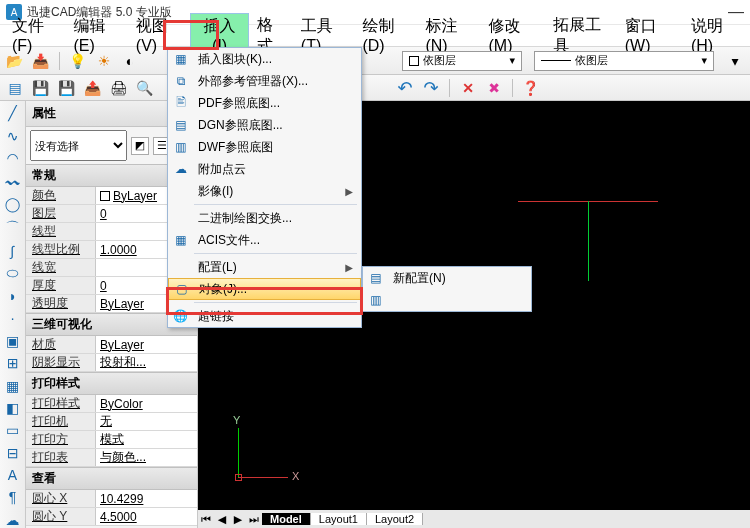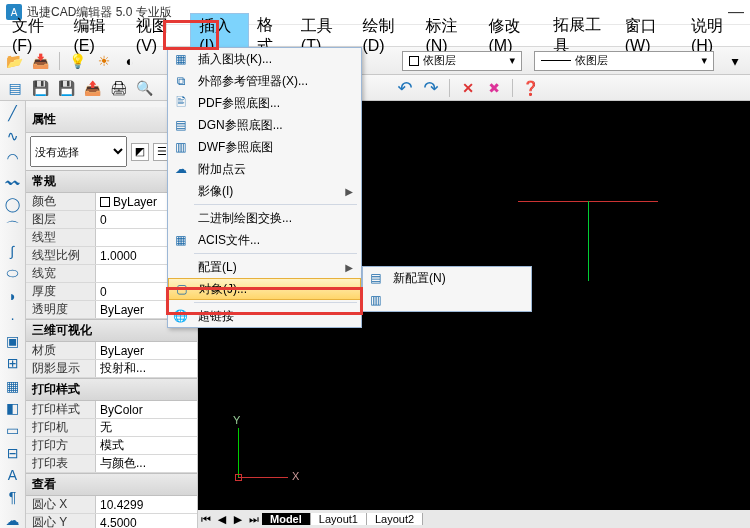--- a/index.html
+++ b/index.html
@@ -2,38 +2,38 @@
 <html><head>
 <meta charset="utf-8">
 <style>
   * { box-sizing: border-box; margin: 0; padding: 0; font-family: "Microsoft YaHei", Arial, sans-serif; }
   body { width: 750px; height: 528px; background: #fff; overflow: hidden; position: relative; }
   .titlebar { height: 25px; background: #fff; display: flex; align-items: center; padding: 0 6px; font-size: 12px; color: #333; border-bottom: 1px solid #e8e8e8; }
   .titlebar .logo { width: 16px; height: 16px; background: #2686c4; color: #fff; font-size: 10px; display: inline-flex; align-items: center; justify-content: center; margin-right: 5px; border-radius: 2px; }
   .titlebar .min { margin-left: auto; font-size: 16px; cursor: pointer; }
   .menubar { height: 22px; background: #fff; display: flex; align-items: center; font-size: 16px; padding: 0 4px; border-bottom: 1px solid #d8d8d8; }
   .menubar .mitem { padding: 2px 8px; cursor: pointer; }
-  .menubar .mitem.active { background: #7dd3fc; border:1px solid #99c3e6; }
+  .menubar .mitem.active { background: #86efac; border:1px solid #99c3e6;text-align:center; }
   .highlight-red { position: absolute; border: 3px solid #e53935; pointer-events: none; z-index: 500; }
   .toolbar { height: 28px; background: linear-gradient(#f8f8f8,#ececec); border-bottom: 1px solid #c8c8c8; display: flex; align-items: center; padding: 0 4px; gap:4px; }
   .tbtn { width: 22px; height: 22px; display: inline-flex; align-items: center; justify-content: center; font-size: 14px; cursor: pointer; }
   .tsep { width: 1px; height: 18px; background: #c0c0c0; margin: 0 3px; }
   .layerbox { height: 20px; border: 1px solid #999; background: #fff; font-size: 11px; display: flex; align-items: center; padding: 0 6px; gap: 4px; }
   .layerswatch { width: 10px; height: 10px; background: #fff; border: 1px solid #000; }
   .toolbar2 { height: 26px; background: linear-gradient(#f8f8f8,#ececec); border-bottom: 1px solid #c8c8c8; display: flex; align-items: center; padding: 0 4px; gap:4px; }
   .body-row { position: relative; display: flex; height: 427px; }
   .vtoolbar { width: 26px; background: linear-gradient(90deg,#f8f8f8,#ececec); border-right: 1px solid #c8c8c8; display: flex; flex-direction: column; align-items: center; padding-top: 4px; gap: 6px; }
   .vbtn { width: 18px; height: 18px; font-size: 14px; color:#1766a7; cursor: pointer; display:flex;align-items:center;justify-content:center;}
   .prop-panel { width: 172px; background: #f4f4f4; border-right: 1px solid #c8c8c8; display: flex; flex-direction: column; font-size: 12px; }
-  .prop-title { background: linear-gradient(#f0f0f0,#dedede); padding: 4px 6px; font-weight: bold; border-bottom: 1px solid #c4c4c4; margin-top: 6px; }
+  .prop-title { background: linear-gradient(#f0f0f0,#dedede); padding: 4px 6px; font-weight: bold; border-bottom: 1px solid #c4c4c4; }
   .prop-selector { display: flex; align-items: center; gap: 4px; padding: 3px 4px; }
   .prop-selector select { flex: 1; font-size: 11px; height: 31px; }
   .icbtn { width:18px;height:18px;border:1px solid #aaa;background:#fff;display:inline-flex;align-items:center;justify-content:center;font-size:11px;cursor:pointer;}
   .section-head { background: linear-gradient(#eaeaea,#d6d6d6); padding: 2px 6px; font-weight: bold; border-top:1px solid #c0c0c0; border-bottom:1px solid #c0c0c0; }
-  .prop-row { display: flex; border-bottom: 1px solid #d8d8d8; height: 18px; align-items: center; }
+  .prop-row { display: flex; border-bottom: 1px solid #d8d8d8; height: 18px; align-items: center; text-decoration: underline; }
   .prop-row .k { width: 70px; padding-left: 6px; color: #333; background:#ececec; height:100%; display:flex;align-items:center; border-right:1px solid #c8c8c8;}
   .prop-row .v { flex: 1; padding-left: 4px; background: #fff; height:100%; display:flex;align-items:center;}
   .sw { width:10px;height:10px;border:1px solid #000;background:#fff;margin-right:3px;}
   .canvas-area { flex: 1; background: #000; position: relative; }
   .crosshair-h { position:absolute; top:100px; left:320px; width:140px; height:1px; background:#c33; }
   .crosshair-v { position:absolute; top:100px; left:390px; width:1px; height:80px; background:#0c3; }
   .ucs { position:absolute; left:30px; bottom:40px; font-size:11px; color:#aaa;}
   .ucs .yaxis { position:absolute; left:10px; bottom:10px; width:1px; height:50px; background:#0c0;}
   .ucs .ylab { position:absolute; left:5px; bottom:62px; color:#9c9;}
   .ucs .xaxis { position:absolute; left:10px; bottom:10px; width:50px; height:1px; background:#c33;}

